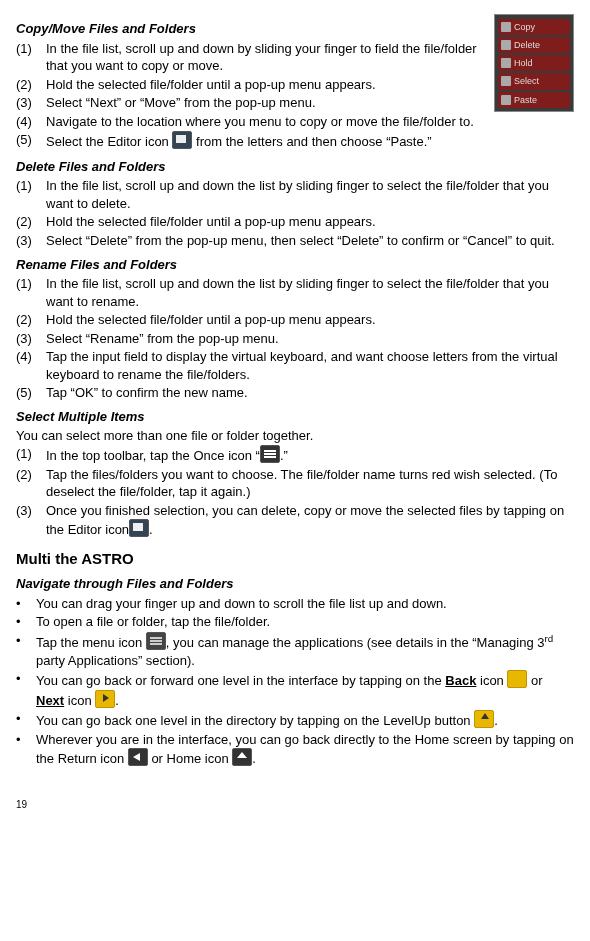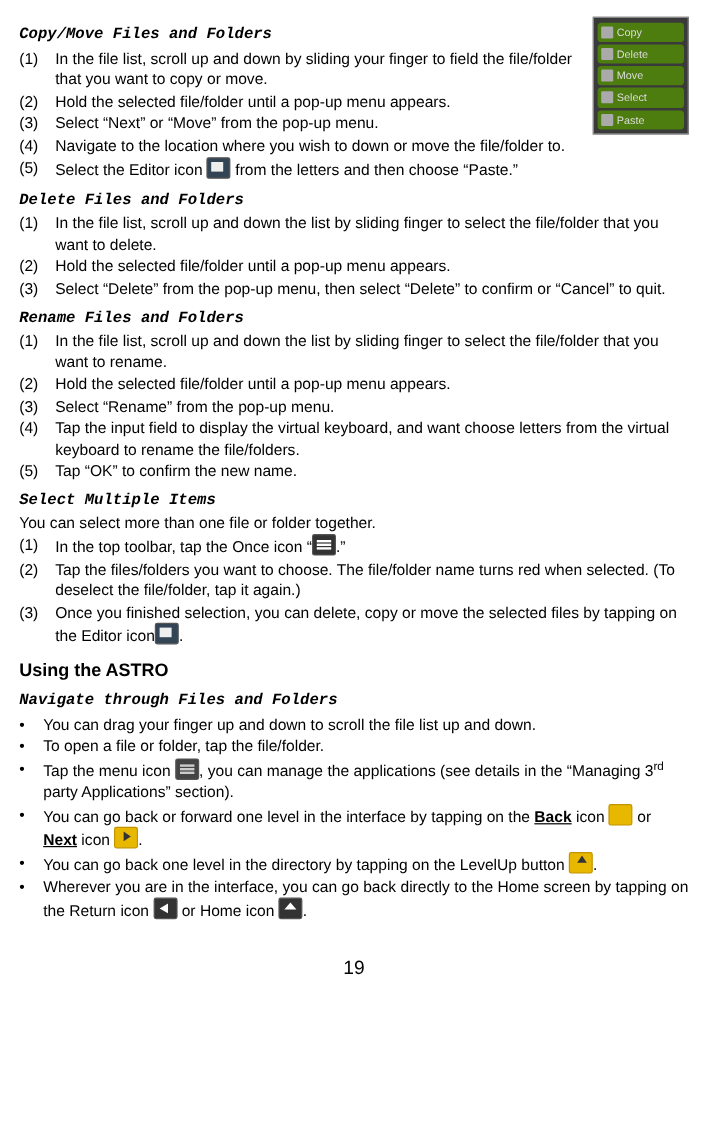--- a/index.html
+++ b/index.html
@@ -10,21 +10,20 @@
     padding: 14px 16px 10px 16px;
     width: 590px;
     box-sizing: border-box;
     color: #000;
   }
   .section-title {
     font-weight: bold;
     font-style: italic;
     margin-top: 6px;
     margin-bottom: 2px;
-    font-family: Liberation Mono, monospace;
   }
   .h2 {
     font-weight: bold;
     font-size: 15px;
     margin-top: 10px;
     margin-bottom: 4px;
   }
   .list {
     margin: 0;
   }
@@ -78,53 +77,52 @@
     background: #3a3a3a;
     border: 1px solid #888;
     box-sizing: border-box;
     padding: 4px 3px;
     font-size: 9px;
     color: #ddd;
   }
   .popup-item {
     display: flex;
     align-items: center;
-    background: #4d7c0f;
+    background: #7f1d1d;
     border-radius: 3px;
     padding: 2px 3px;
     margin-bottom: 2px;
     gap: 3px;
   }
   .popup-icon {
     width: 10px; height: 10px; background:#aaa; border-radius:1px;
   }
   .page-num {
-    text-align: center;
-    font-size: 16px;
+    font-size: 10px;
     margin-top: 30px;
   }
   b { font-weight: bold; text-decoration: underline; }
   .clear { clear: both; }
   sup { font-size: 0.75em; }
 </style>
 </head>
 <body>
 
 <div class="float-img">
   <div class="popup-item">
       <span class="popup-icon"></span>
       <span>Copy</span>
     </div>
   <div class="popup-item">
       <span class="popup-icon"></span>
       <span>Delete</span>
     </div>
   <div class="popup-item">
       <span class="popup-icon"></span>
-      <span>Move</span>
+      <span>Hold</span>
     </div>
   <div class="popup-item">
       <span class="popup-icon"></span>
       <span>Select</span>
     </div>
   <div class="popup-item">
       <span class="popup-icon"></span>
       <span>Paste</span>
     </div>
 </div>
@@ -138,21 +136,21 @@
   <div class="row">
       <div class="marker">(2)</div>
       <div class="text">Hold the selected file/folder until a pop-up menu appears.</div>
     </div>
   <div class="row">
       <div class="marker">(3)</div>
       <div class="text">Select “Next” or “Move” from the pop-up menu.</div>
     </div>
   <div class="row">
       <div class="marker">(4)</div>
-      <div class="text">Navigate to the location where you wish to down or move the file/folder to.</div>
+      <div class="text">Navigate to the location where you menu to copy or move the file/folder to.</div>
     </div>
   <div class="row">
       <div class="marker">(5)</div>
       <div class="text"><span>Select the Editor icon </span><span class="inline-icon icon-editor"></span><span> from the letters and then choose “Paste.”</span></div>
     </div>
 </div>
 
 <div class="clear"></div>
 
 <div class="section-title">Delete Files and Folders</div>
@@ -197,29 +195,29 @@
 
 <div class="section-title">Select Multiple Items</div>
 <div>You can select more than one file or folder together.</div>
 <div class="list">
   <div class="row">
       <div class="marker">(1)</div>
       <div class="text"><span>In the top toolbar, tap the Once icon “</span><span class="inline-icon icon-multi"></span><span>.”</span></div>
     </div>
   <div class="row">
       <div class="marker">(2)</div>
-      <div class="text">Tap the files/folders you want to choose. The file/folder name turns red when selected. (To deselect the file/folder, tap it again.)</div>
+      <div class="text">Tap the files/folders you want to choose. The file/folder name turns red wish selected. (To deselect the file/folder, tap it again.)</div>
     </div>
   <div class="row">
       <div class="marker">(3)</div>
       <div class="text"><span>Once you finished selection, you can delete, copy or move the selected files by tapping on the Editor icon</span><span class="inline-icon icon-editor"></span><span>.</span></div>
     </div>
 </div>
 
-<div class="h2">Using the ASTRO</div>
+<div class="h2">Multi the ASTRO</div>
 
 <div class="section-title">Navigate through Files and Folders</div>
 <div class="list">
   <div class="row bullet-row">
       <div class="marker">•</div>
       <div class="text">You can drag your finger up and down to scroll the file list up and down.</div>
     </div>
   <div class="row bullet-row">
       <div class="marker">•</div>
       <div class="text">To open a file or folder, tap the file/folder.</div>

